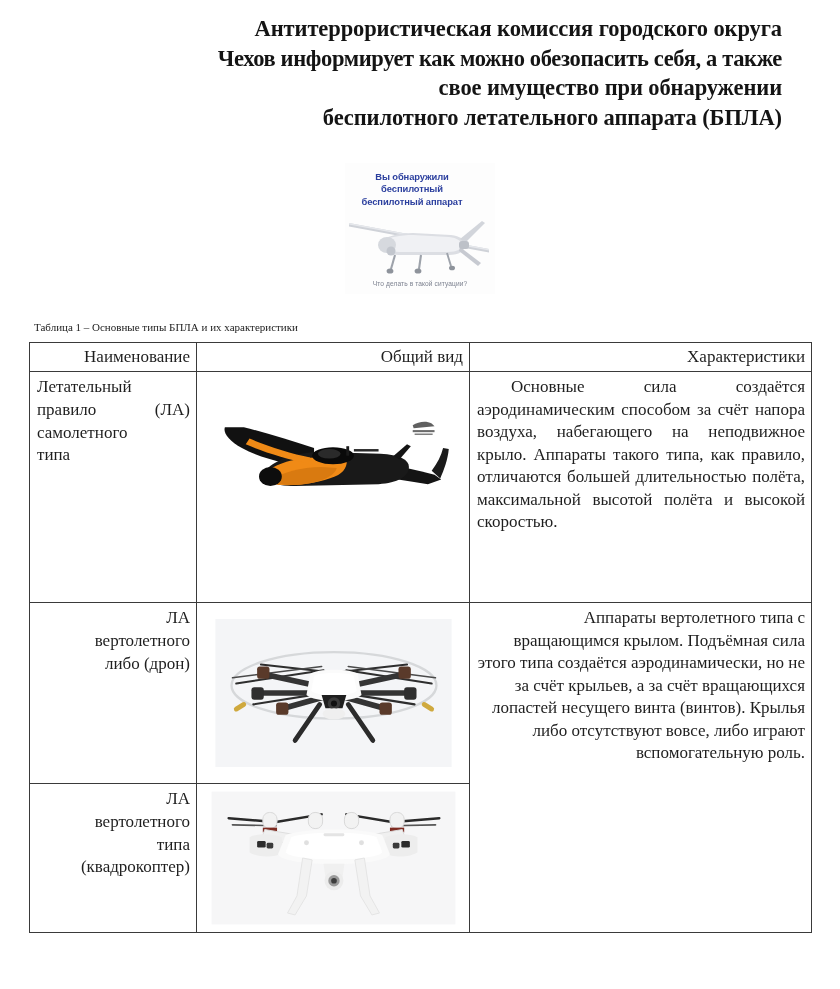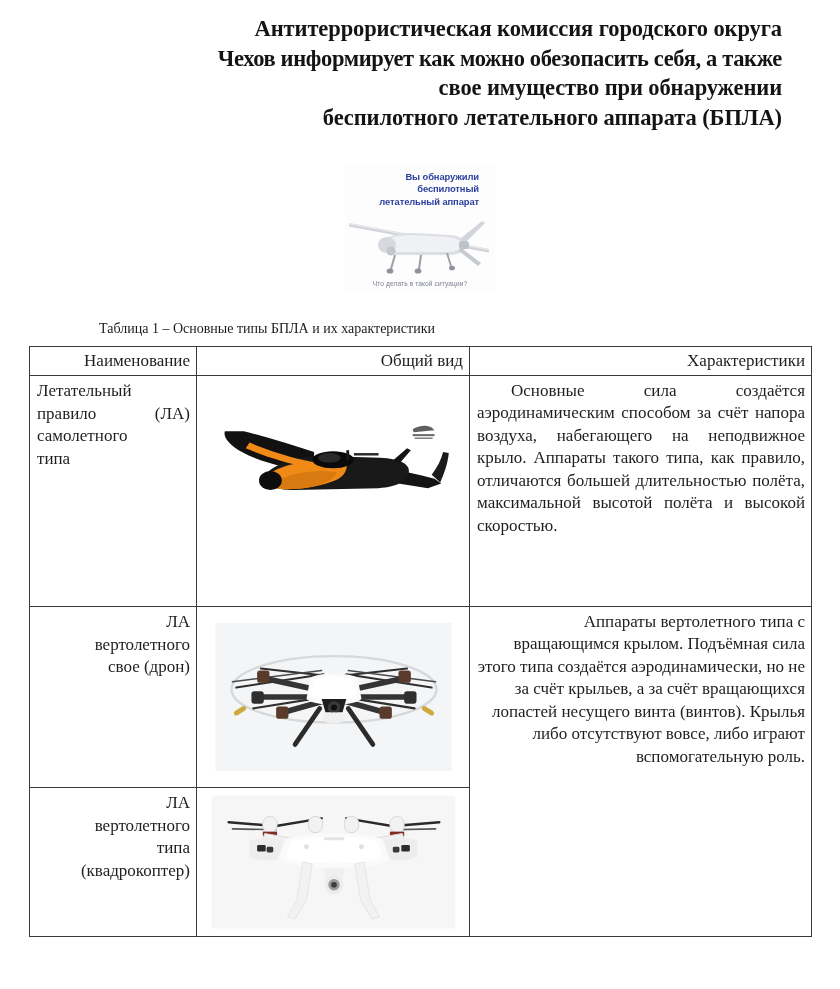--- a/index.html
+++ b/index.html
@@ -50,21 +50,21 @@
     width: 150px;
     height: 131px;
     background: #fdfdfd;
     overflow: hidden;
   }
   .poster-head {
     position: absolute;
     top: 8px;
     left: 0;
     right: 16px;
-    text-align: right;
+    text-align: center;
     font-family: "Liberation Sans", "DejaVu Sans", sans-serif;
     font-weight: bold;
     font-size: 9.4px;
     line-height: 1.35;
     color: #2b3f9e;
     letter-spacing: -0.1px;
   }
   .poster-foot {
     position: absolute;
     bottom: 7px;
@@ -79,23 +79,23 @@
   .poster-uav {
     position: absolute;
     left: 2px;
     top: 46px;
     width: 146px;
     height: 72px;
   }
 
   
   .table-caption {
-    margin: 27px 0 8px 7px;
-    padding-left: 92px;
-    font-size: 14px;
+    margin: 27px 0 8px 0;
+    padding-left: 34px;
+    font-size: 11px;
     line-height: 1.2;
     color: #1b1b1b;
   }
 
   
   .tbl-outer {
     margin: 0 auto;
     width: 782px;
     position: relative;
   }
@@ -164,21 +164,21 @@
     <span class="tline w">Чехов информирует как можно обезопасить себя, а также</span>
     <span class="tline">свое имущество при обнаружении</span>
     <span class="tline">беспилотного летательного аппарата (БПЛА)</span>
   </h1>
 
   <div class="poster-wrap">
     <div class="poster">
       <div class="poster-head">
         <span>Вы обнаружили</span><br>
         <span>беспилотный</span><br>
-        <span>летательный аппарат</span>
+        <span>беспилотный аппарат</span>
       </div>
 
       <svg class="poster-uav" viewBox="0 0 146 72">
 
         <path d="M2 14 L142 40 L142 43.5 L2 17.5 Z" fill="#cfd2d8"></path>
         <path d="M2 14 L142 40 L142 41.5 L2 15.5 Z" fill="#e6e8ec"></path>
 
         <path d="M33 34 C38 27 52 24 66 24 L104 26 C113 27 118 31 118 36
                  C118 42 112 46 102 46 L52 46 C40 46 33 41 33 34 Z" fill="#dcdee3"></path>
         <path d="M36 33 C41 28 53 26 66 26 L102 28 C110 29 115 32 115 36
@@ -273,21 +273,21 @@
             </div>
           </td>
 
           <td class="char-cell justify">Основные сила создаётся аэродинамическим способом за счёт напора воздуха, набегающего на неподвижное крыло. Аппараты такого типа, как правило, отличаются большей длительностью полёта, максимальной высотой полёта и высокой скоростью.</td>
         </tr>
 
         <tr>
           <td class="name-cell">
             <span class="ln">ЛА</span>
             <span class="ln">вертолетного</span>
-            <span class="ln">свое (дрон)</span>
+            <span class="ln">либо (дрон)</span>
           </td>
 
           <td class="pic-cell">
             <div class="pic-box pic-hexa">
               <svg class="art" viewBox="0 0 273 172" preserveAspectRatio="xMidYMid meet">
                 <rect x="12" y="8" width="249" height="156" fill="#f4f5f7"></rect>
                 <g transform="translate(0,4)">
 
                   <ellipse cx="137" cy="74" rx="108" ry="35" fill="none" stroke="#d6d8da" stroke-width="2.4"></ellipse>
 

